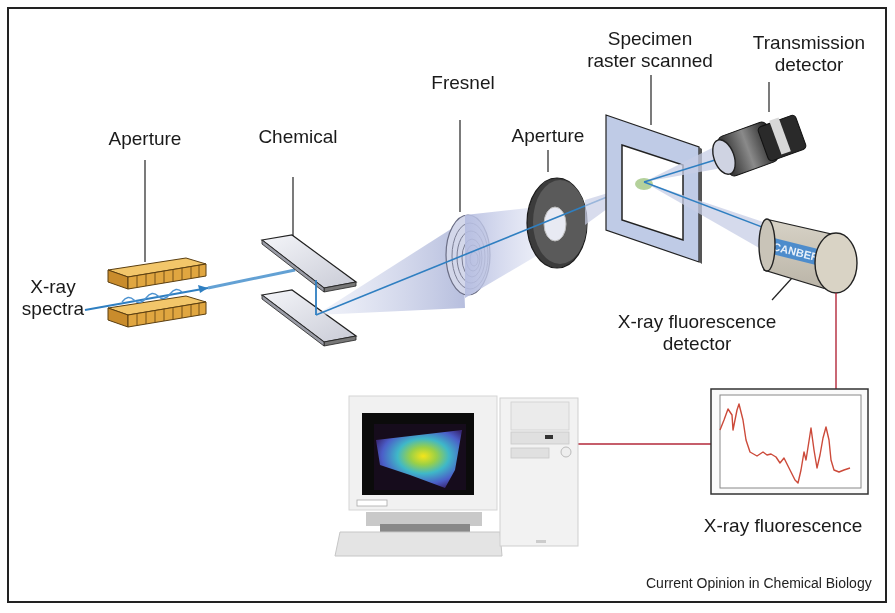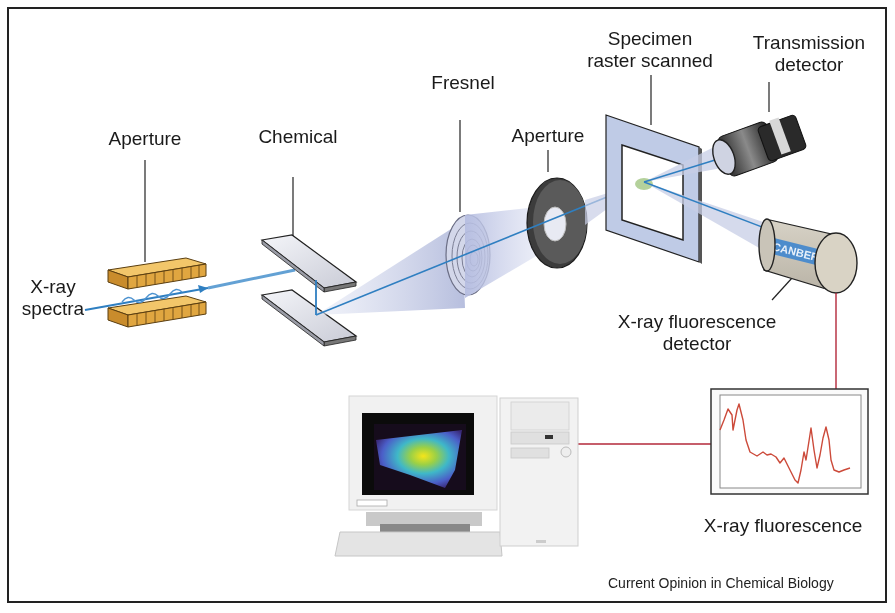--- a/index.html
+++ b/index.html
@@ -1,20 +1,20 @@
 <!DOCTYPE html>
 <html><head>
   <meta charset="utf-8">
   <style>
     html, body { margin: 0; padding: 0; background: #ffffff; }
     body { width: 895px; height: 613px; position: relative; overflow: hidden; font-family: "Liberation Sans", sans-serif; }
     #frame { position: absolute; left: 7px; top: 7px; width: 880px; height: 596px; border: 2px solid #222; box-sizing: border-box; background: #fff; }
     svg#diagram { position: absolute; left: 0; top: 0; width: 895px; height: 613px; }
     .lbl { position: absolute; color: #1a1a1a; font-size: 19px; text-align: center; line-height: 22px; white-space: nowrap; }
-    .credit { position: absolute; color: #222; font-size: 14px; white-space: nowrap; }
+    .credit { position: absolute; color: #222; font-size: 14px; white-space: nowrap; margin-left: 38px; }
   </style>
 </head>
 <body>
 
 <div id="frame"></div>
 
 <svg id="diagram" viewBox="0 0 895 613" xmlns="http://www.w3.org/2000/svg">
   <defs>
     <linearGradient id="coneGrad" x1="0" y1="0" x2="1" y2="0">
       <stop offset="0" stop-color="#e9ecf7" stop-opacity="0.6"></stop>

